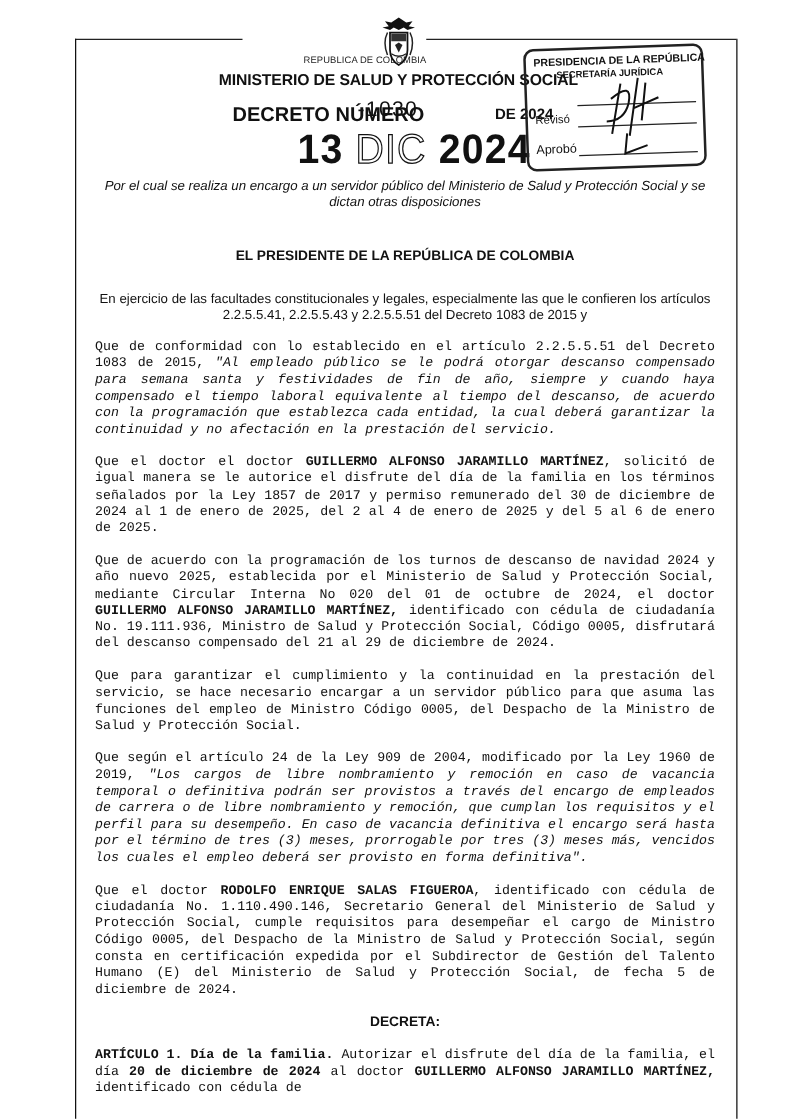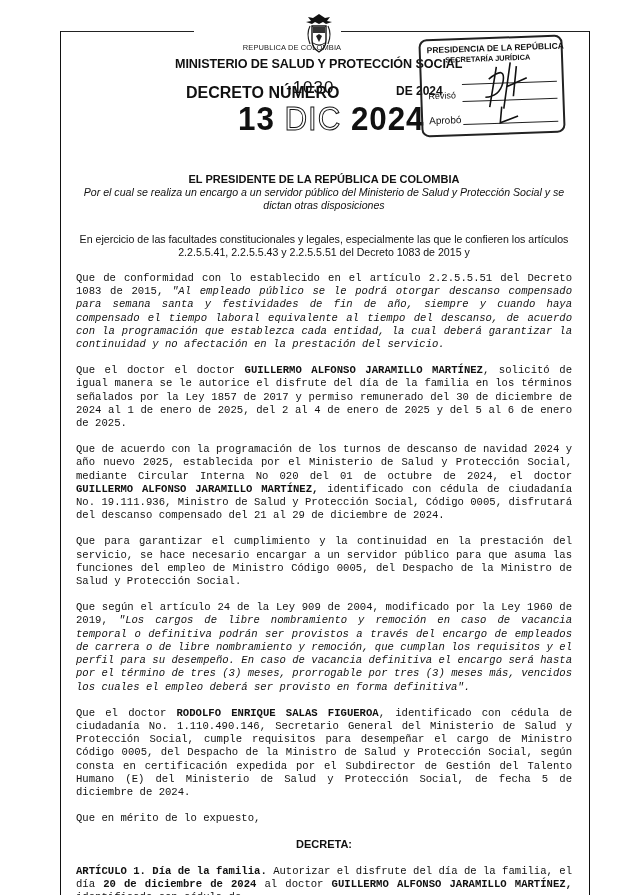--- a/index.html
+++ b/index.html
@@ -101,35 +101,34 @@
   <span class="rev">Revisó</span>
   <div class="sigline" style="top:61px;"></div>
   <span class="apr">Aprobó</span>
   <div class="sigline" style="top:84px;"></div>
   <svg class="sig" width="60" height="70" viewBox="0 0 60 70">
     <path d="M20 10 L12 50 M12 22 Q30 8 26 26 Q22 40 8 40 M34 6 L26 52 M30 30 L50 22 M40 10 L36 40 M24 50 L22 66 L40 60" stroke="#111" stroke-width="1.6" fill="none"></path>
   </svg>
 </div>
 
 <div class="content">
+  <p class="center italic subtitle">Por el cual se realiza un encargo a un servidor público del Ministerio de Salud y Protección Social y se dictan otras disposiciones</p>
   <p class="center president">EL PRESIDENTE DE LA REPÚBLICA DE COLOMBIA</p>
-  <p class="center italic subtitle">Por el cual se realiza un encargo a un servidor público del Ministerio de Salud y Protección Social y se dictan otras disposiciones</p>
   <p class="center ejercicio">En ejercicio de las facultades constitucionales y legales, especialmente las que le confieren los artículos 2.2.5.5.41, 2.2.5.5.43 y 2.2.5.5.51 del Decreto 1083 de 2015 y</p>
 
   <p class="just para"><span>Que de conformidad con lo establecido en el artículo 2.2.5.5.51 del Decreto 1083 de 2015, </span><span class="italic">"Al empleado público se le podrá otorgar descanso compensado para semana santa y festividades de fin de año, siempre y cuando haya compensado el tiempo laboral equivalente al tiempo del descanso, de acuerdo con la programación que establezca cada entidad, la cual deberá garantizar la continuidad y no afectación en la prestación del servicio.</span></p>
 
 
   <p class="just para"><span>Que el doctor el doctor </span><span class="b">GUILLERMO ALFONSO JARAMILLO MARTÍNEZ</span><span>, solicitó de igual manera se le autorice el disfrute del día de la familia en los términos señalados por la Ley 1857 de 2017 y permiso remunerado del 30 de diciembre de 2024 al 1 de enero de 2025, del 2 al 4 de enero de 2025 y del 5 al 6 de enero de 2025.</span></p>
 
   <p class="just para"><span>Que de acuerdo con la programación de los turnos de descanso de navidad 2024 y año nuevo 2025, establecida por el Ministerio de Salud y Protección Social, mediante Circular Interna No 020 del 01 de octubre de 2024, el doctor </span><span class="b">GUILLERMO ALFONSO JARAMILLO MARTÍNEZ,</span><span> identificado con cédula de ciudadanía No. 19.111.936, Ministro de Salud y Protección Social, Código 0005, disfrutará del descanso compensado del 21 al 29 de diciembre de 2024.</span></p>
 
   <p class="just para">Que para garantizar el cumplimiento y la continuidad en la prestación del servicio, se hace necesario encargar a un servidor público para que asuma las funciones del empleo de Ministro Código 0005, del Despacho de la Ministro de Salud y Protección Social.</p>
 
   <p class="just para"><span>Que según el artículo 24 de la Ley 909 de 2004, modificado por la Ley 1960 de 2019, </span><span class="italic">"Los cargos de libre nombramiento y remoción en caso de vacancia temporal o definitiva podrán ser provistos a través del encargo de empleados de carrera o de libre nombramiento y remoción, que cumplan los requisitos y el perfil para su desempeño. En caso de vacancia definitiva el encargo será hasta por el término de tres (3) meses, prorrogable por tres (3) meses más, vencidos los cuales el empleo deberá ser provisto en forma definitiva".</span></p>
 
   <p class="just para"><span>Que el doctor </span><span class="b">RODOLFO ENRIQUE SALAS FIGUEROA</span><span>, identificado con cédula de ciudadanía No. 1.110.490.146, Secretario General del Ministerio de Salud y Protección Social, cumple requisitos para desempeñar el cargo de Ministro Código 0005, del Despacho de la Ministro de Salud y Protección Social, según consta en certificación expedida por el Subdirector de Gestión del Talento Humano (E) del Ministerio de Salud y Protección Social, de fecha 5 de diciembre de 2024.</span></p>
 
-  <p class="para">Que en mérito de lo expuesto,</p>
 
   <p class="center decreta">DECRETA:</p>
 
   <p class="just para"><span class="b">ARTÍCULO 1. Día de la familia.</span><span> Autorizar el disfrute del día de la familia, el día </span><span class="b">20 de diciembre de 2024</span><span> al doctor </span><span class="b">GUILLERMO ALFONSO JARAMILLO MARTÍNEZ,</span><span> identificado con cédula de</span></p>
 </div>
 
 </body></html>

